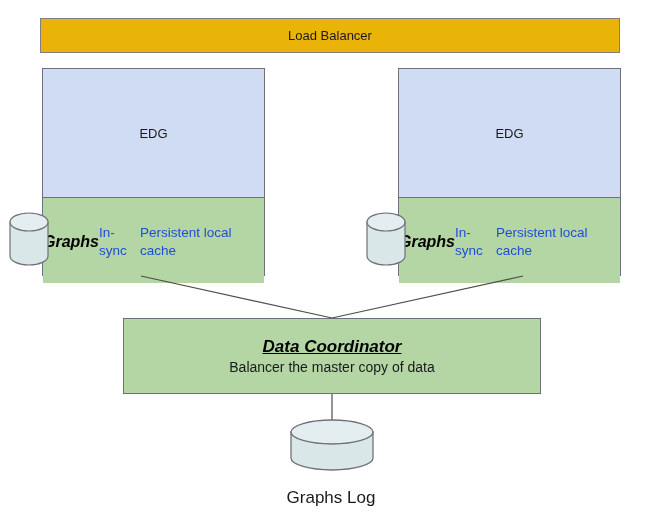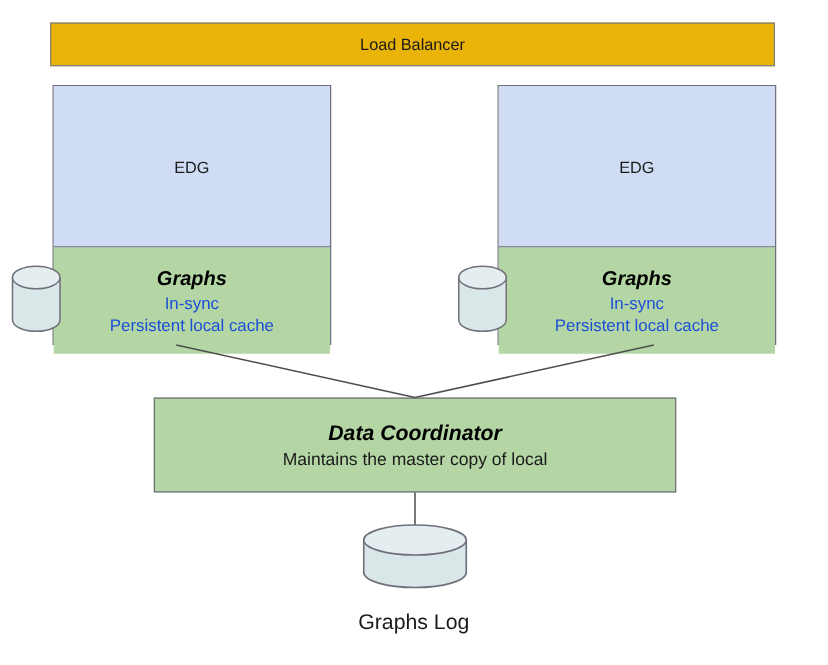--- a/index.html
+++ b/index.html
@@ -56,21 +56,21 @@
     align-items: center;
     justify-content: center;
     font-size: 13px;
     color: #1a1a1a;
   }
   .node-bottom {
     box-sizing: border-box;
     height: 85px;
     background: #b4d6a4;
     display: flex;
-    flex-direction: column;
+    flex-direction: row;
     align-items: center;
     justify-content: center;
     padding-top: 2px;
   }
   .node-bottom .title {
     font-weight: bold;
     font-style: italic;
     font-size: 16px;
     line-height: 20px;
     color: #000000;
@@ -89,20 +89,21 @@
     height: 76px;
     background: #b4d6a4;
     border: 1px solid #70707a;
   }
   #data-coordinator .title {
     font-weight: bold;
     font-style: italic;
     font-size: 17px;
     line-height: 22px;
     color: #000000;
+    text-decoration: underline;
   }
   #data-coordinator .line {
     font-size: 14px;
     line-height: 19px;
     color: #1a1a1a;
   }
 
   
   #changes-log-label {
     position: absolute;
@@ -150,21 +151,21 @@
     </div>
     <div class="node-bottom">
       <span class="title">Graphs</span>
       <span class="line">In-sync</span>
       <span class="line">Persistent local cache</span>
     </div>
   </div>
 
   <div class="box" id="data-coordinator">
     <span class="title">Data Coordinator</span>
-    <span class="line">Maintains the master copy of local</span>
+    <span class="line">Balancer the master copy of data</span>
   </div>
 
   <div id="changes-log-label">Graphs Log</div>
 
   <svg id="overlay" viewBox="0 0 662 532">
 
     <line x1="141" y1="276" x2="332" y2="318" stroke="#4d4d4d" stroke-width="1.2"></line>
 
     <line x1="523" y1="276" x2="332" y2="318" stroke="#4d4d4d" stroke-width="1.2"></line>
 

